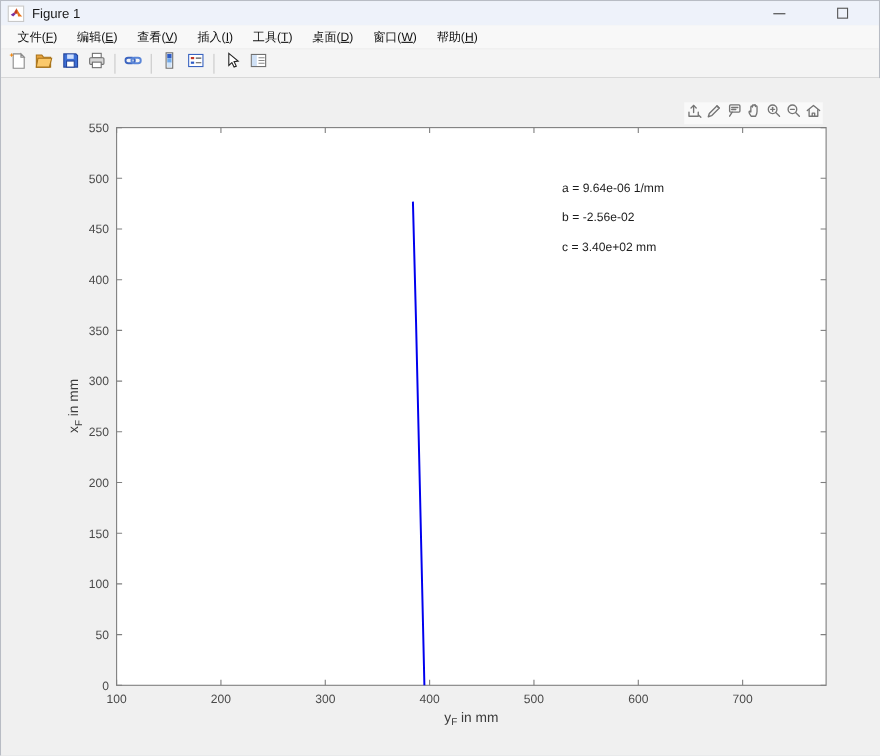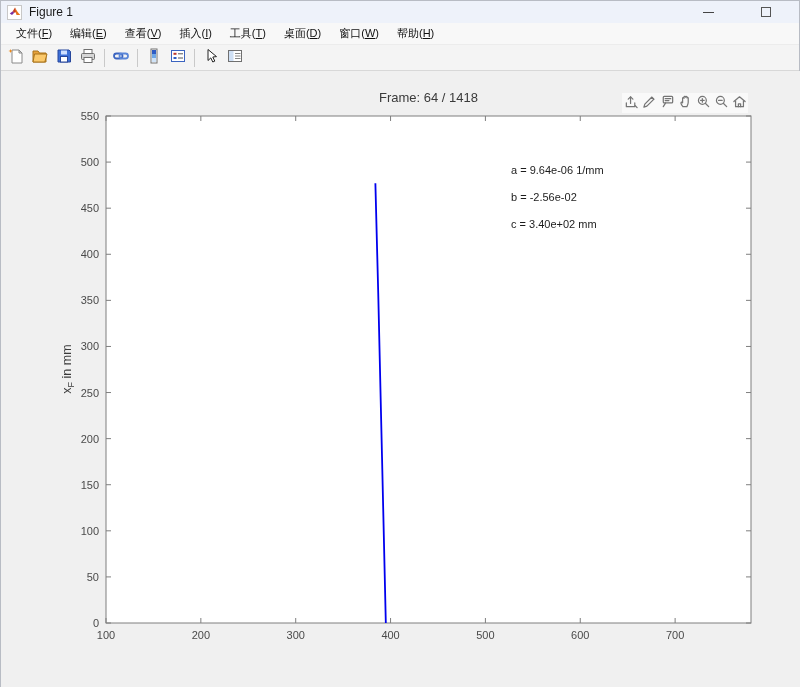--- a/index.html
+++ b/index.html
@@ -206,21 +206,21 @@
         <text class="ticklabel" x="98" y="95.09090909090907" text-anchor="end">500</text>
         <line x1="105" y1="45" x2="110" y2="45" stroke="#7f7f7f"></line>
         <line x1="750" y1="45" x2="745" y2="45" stroke="#7f7f7f"></line>
         <text class="ticklabel" x="98" y="49" text-anchor="end">550</text>
         <rect x="105" y="45" width="645" height="507" fill="none" stroke="#7f7f7f"></rect>
         <polyline points="374.38235294117646,112.29272727272729 377.2279411764706,221.98909090909092 381.0220588235294,386.07272727272726 384.81617647058823,552" fill="none" stroke="#0000ee" stroke-width="1.8"></polyline>
         <text class="anno" x="510.0220588235294" y="103.38727272727272">a = 9.64e-06 1/mm</text>
         <text class="anno" x="510.0220588235294" y="130.12">b = -2.56e-02</text>
         <text class="anno" x="510.0220588235294" y="156.8527272727273">c = 3.40e+02 mm</text>
       </svg>
-    <div id="figure-title">Frame: 64 / 1418</div>
+    <div id="xlabel" class="sublabel">y<sub>F</sub> in mm</div>
     <div id="ylabel" class="sublabel">x<sub>F</sub> in mm</div>
     <div id="axes-toolbar">
         <div class="ax-btn">
           <span><svg viewBox="0 0 16 16">
               <path d="M2.5 9.5v4h9v-4"></path>
               <path d="M4.5 5.5L7 3l2.5 2.5"></path>
               <path d="M7 3v7"></path>
               <path d="M12 12.5l2 2"></path>
             </svg></span>
         </div>

